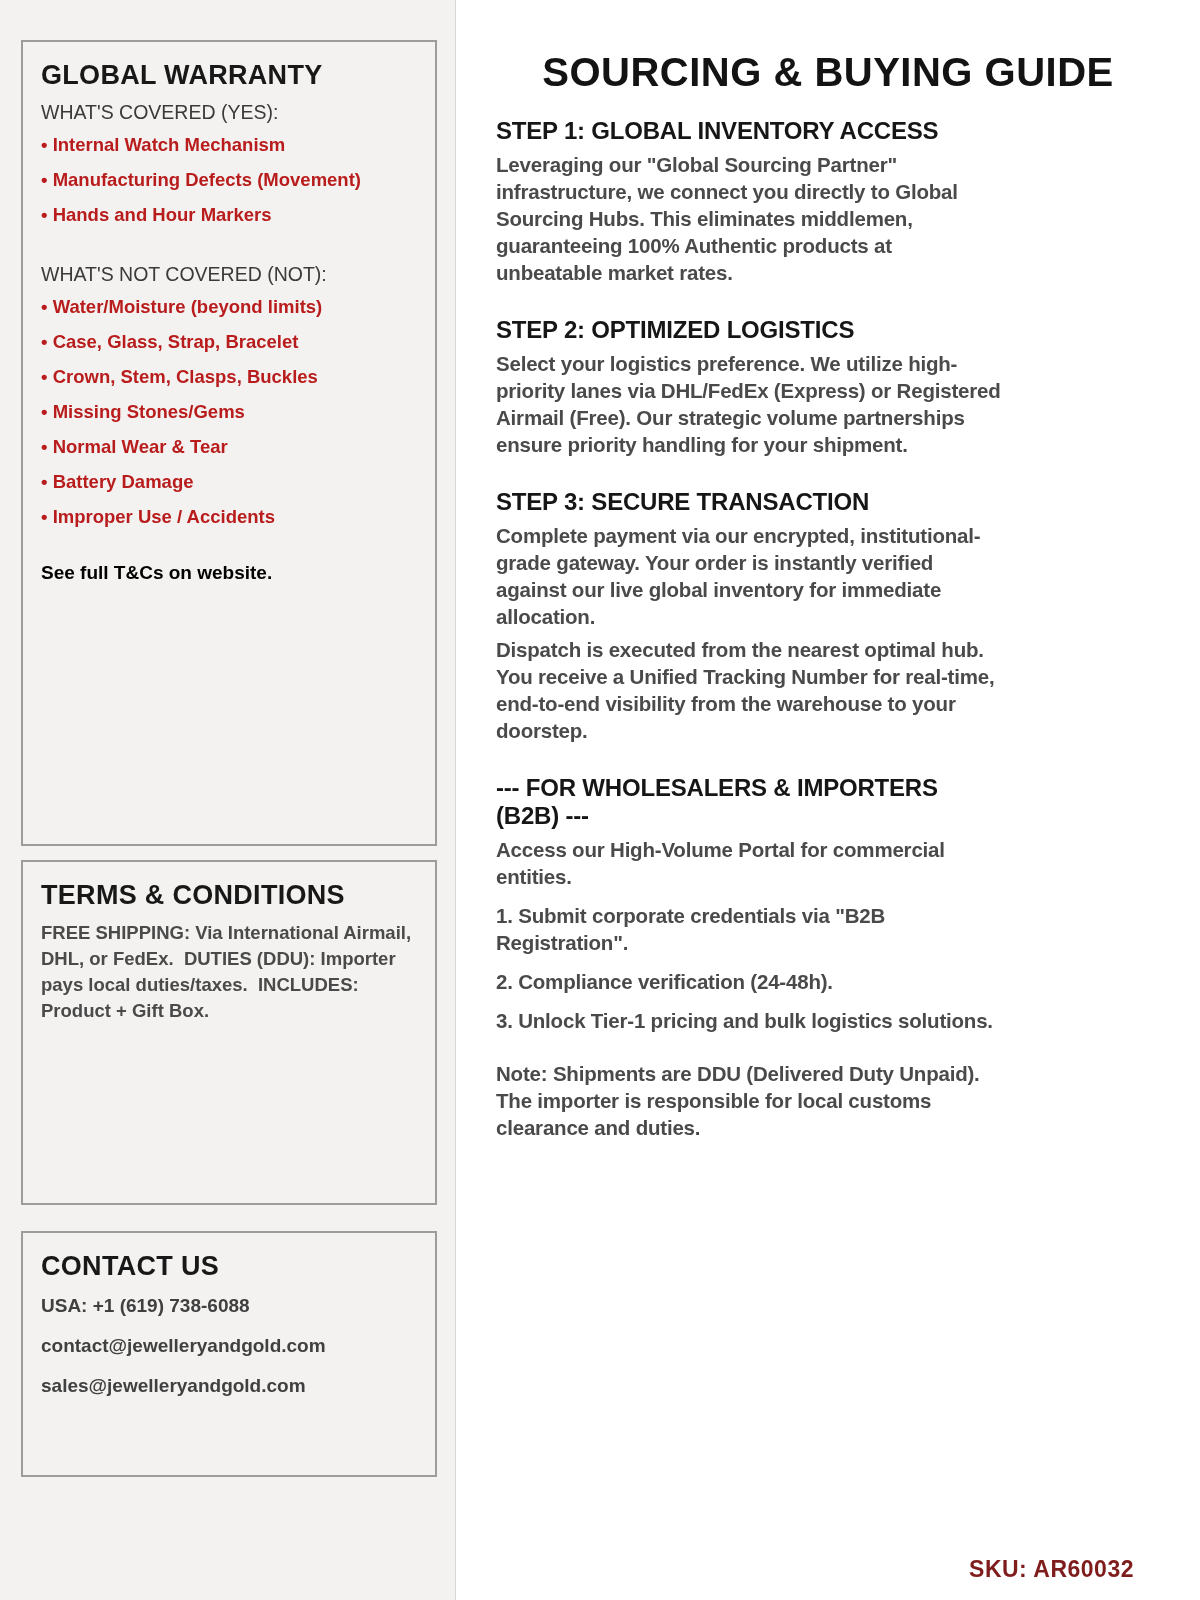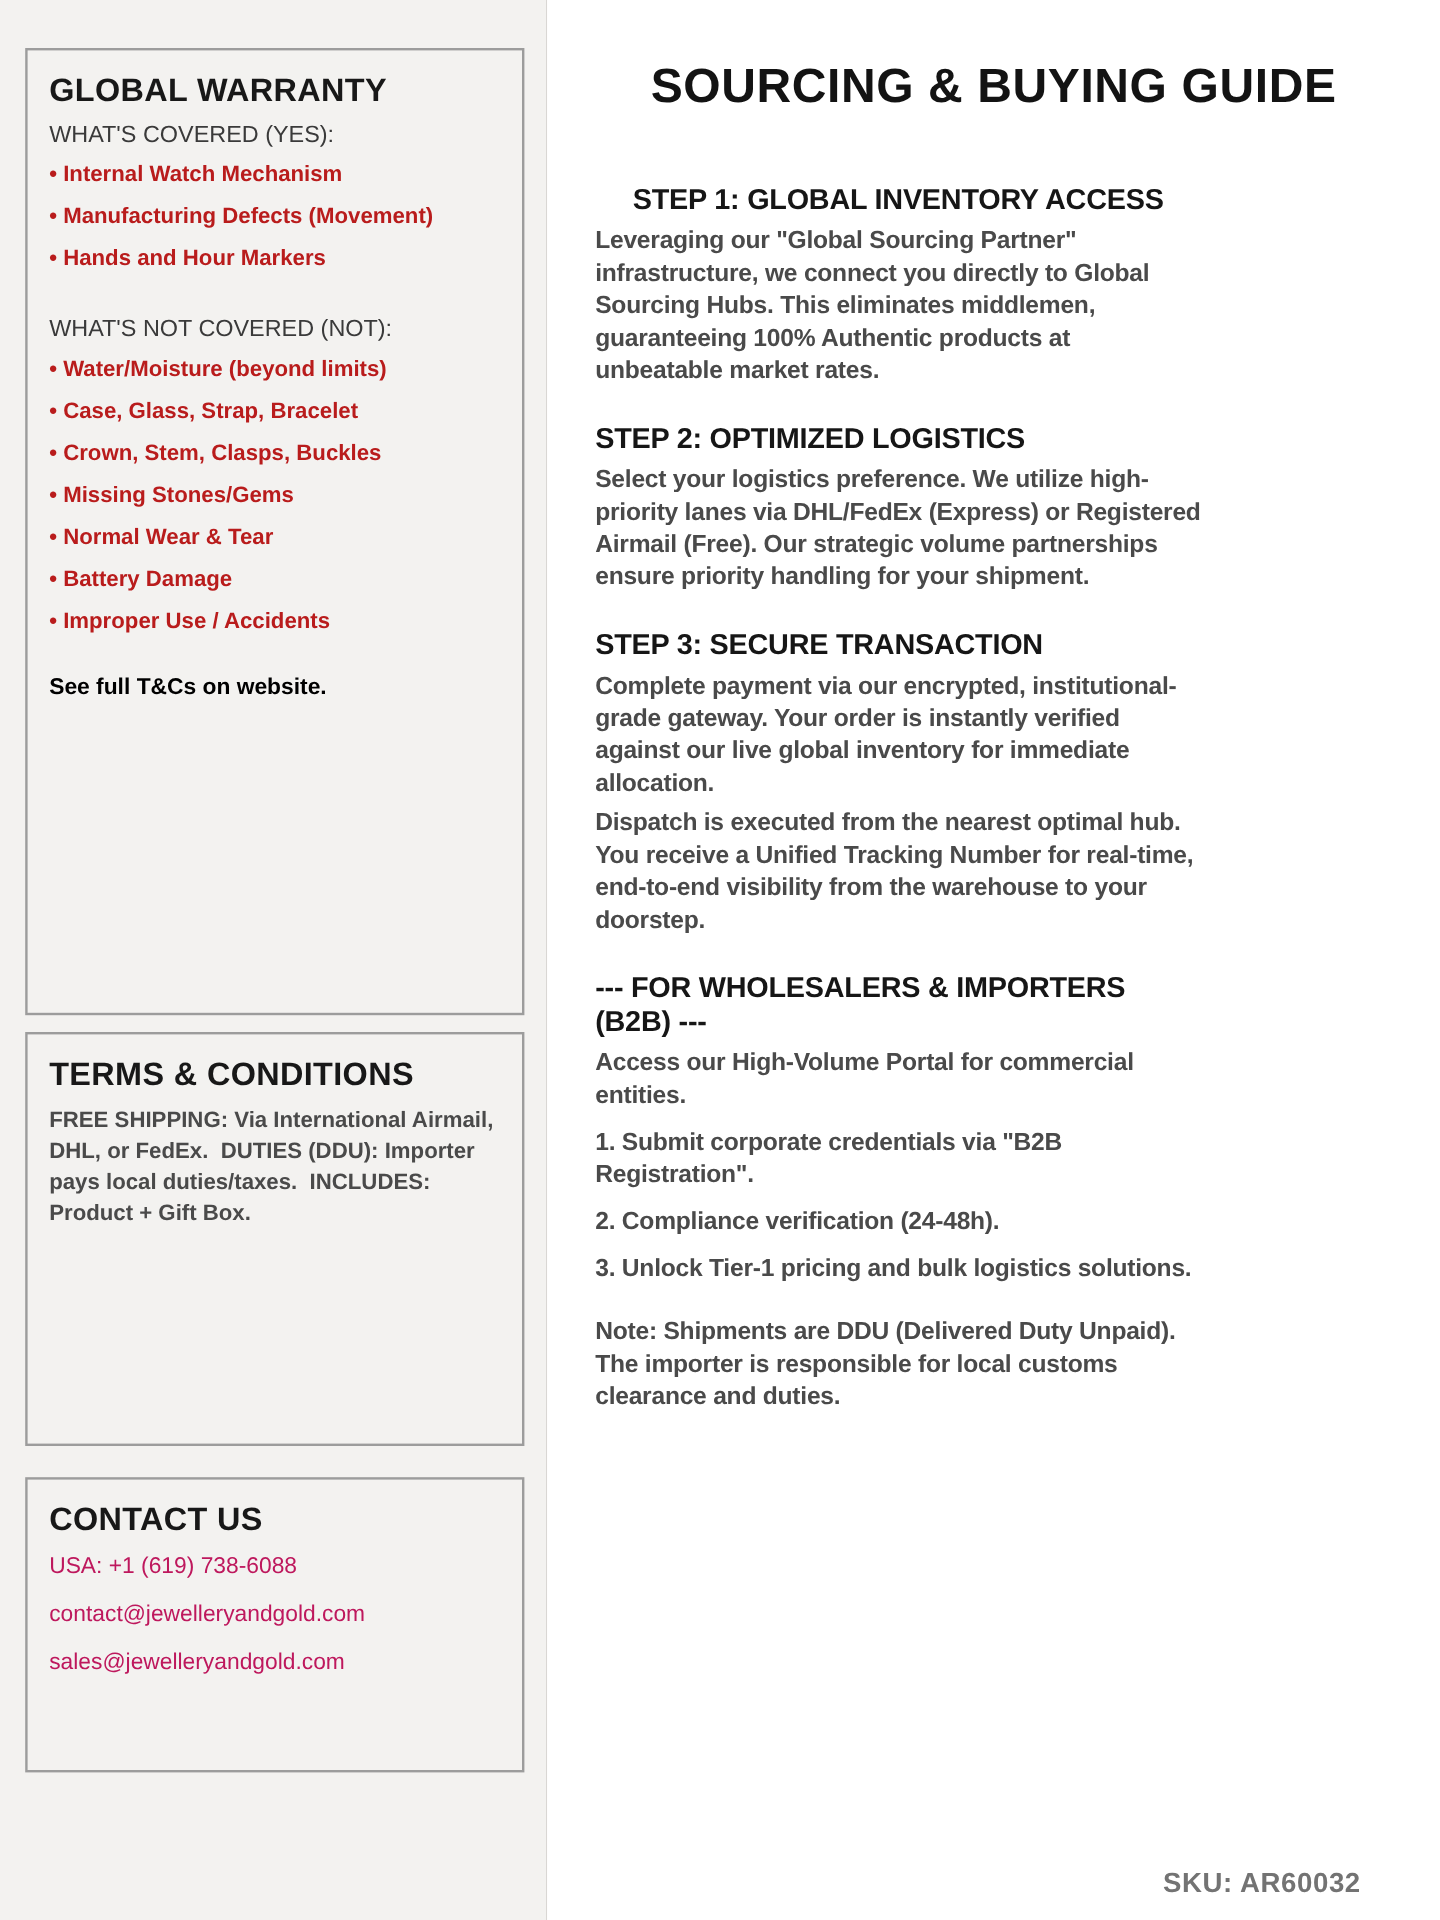--- a/index.html
+++ b/index.html
@@ -50,52 +50,52 @@
     margin: 33px 0 0 0;
     font-size: 19px; font-weight: 700; color: #000000;
   }
   .tc-body {
     margin: 9px 0 0 0;
     font-size: 18.5px; font-weight: 700; color: #4a4a4a;
     line-height: 26px; white-space: pre-wrap;
   }
   .contact-line {
     margin: 0 0 16px 0;
-    font-size: 19px; font-weight: 400; color: #be185d; line-height: 24px;
+    font-size: 19px; font-weight: 700; color: #404040; line-height: 24px;
   }
   .contact-line.first { margin-top: 12px; }
 
   
   .main {
     position: absolute; left: 456px; top: 0;
     width: 744px; height: 1600px; background: #ffffff;
   }
   .main-title {
     margin: 50px 10px 0 10px;
     text-align: center;
     font-size: 40px; font-weight: 800; color: #131313;
     letter-spacing: 0.5px;
   }
   .flow { margin-left: 40px; width: 505px; }
   .step-heading {
     margin: 30px 0 0 0;
     font-size: 24px; font-weight: 800; color: #161616;
     letter-spacing: -0.2px;
   }
-  .step-heading.first { margin-top: 58px; text-align: center; }
+  .step-heading.first { margin-top: 22px; }
   .step-body {
     margin: 6px 0 0 0;
     font-size: 20.5px; font-weight: 700; color: #4a4a4a;
     line-height: 27px; letter-spacing: -0.2px;
   }
   .b2b-item { margin-top: 12px; }
   .b2b-note { margin-top: 26px; }
   .sku {
     position: absolute; top: 1556px; right: 66px;
-    font-size: 23px; font-weight: 700; color: #737373;
+    font-size: 23px; font-weight: 700; color: #7f1d1d;
     letter-spacing: 0.5px;
   }
 </style>
 </head>
 <body>
 
 <div class="page">
 
   <div class="sidebar">
 

